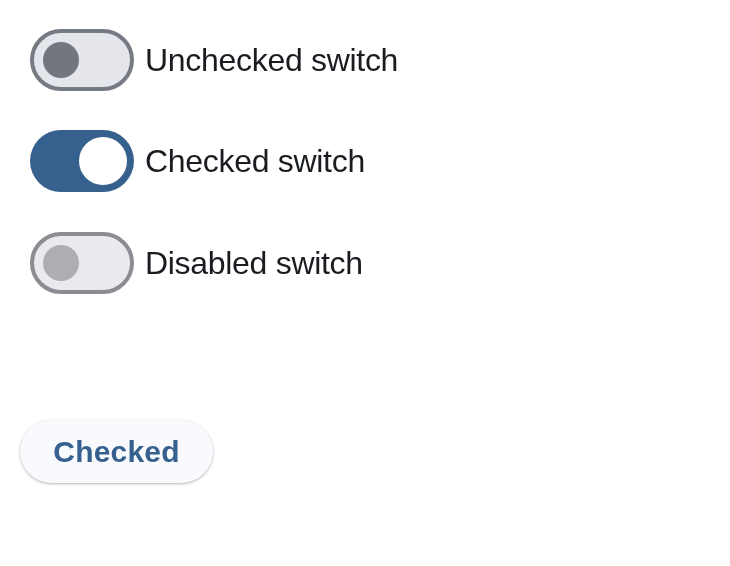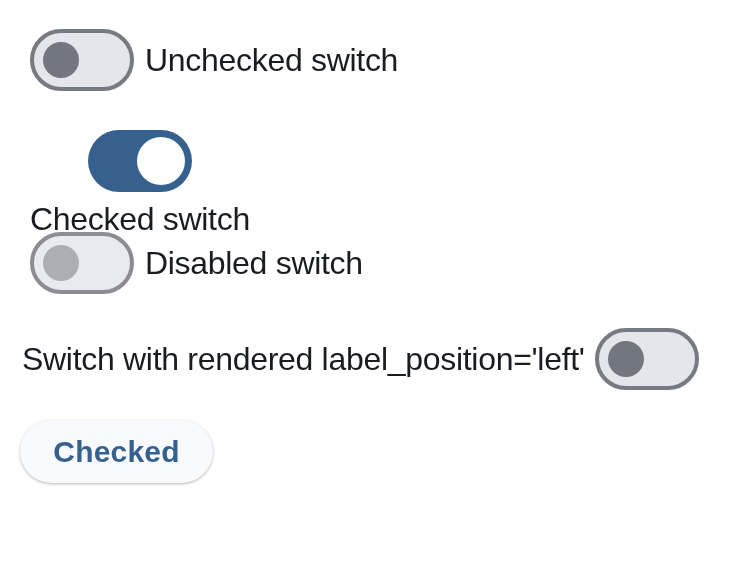--- a/index.html
+++ b/index.html
@@ -63,21 +63,21 @@
     border: 4px solid var(--disabled_outline, #8b8d93);
     cursor: default;
   }
   .switch.disabled .thumb {
     width: 36px;
     height: 36px;
     left: 9px;
     background: var(--disabled_thumb, #acaeb4);
   }
   .row1 { left: 30px; top: 29px; gap: 11px; justify-content: flex-end; }
-  .row2 { left: 30px; top: 130px; gap: 11px; flex-direction: column; }
+  .row2 { left: 30px; top: 130px; gap: 11px; }
   .row3 { left: 30px; top: 232px; gap: 11px; }
   .row4 { left: 22px; top: 328px; gap: 10px; }
   .submit-btn {
     position: absolute;
     left: 20px;
     top: 420px;
     width: 193px;
     height: 63px;
     border: none;
     border-radius: 32px;
@@ -113,22 +113,16 @@
     <span class="switch-label">Checked switch</span>
   </div>
 
   <div class="row row3">
     <div class="switch disabled" role="switch" aria-checked="false" aria-disabled="true">
       <div class="thumb"></div>
     </div>
     <span class="switch-label">Disabled switch</span>
   </div>
 
-  <div class="row row4">
-    <span class="switch-label">Switch with rendered label_position='left'</span>
-    <div class="switch off" role="switch" aria-checked="false">
-      <div class="thumb"></div>
-    </div>
-  </div>
 
   <button class="submit-btn">Checked</button>
 
 </div>
 
 </body></html>

